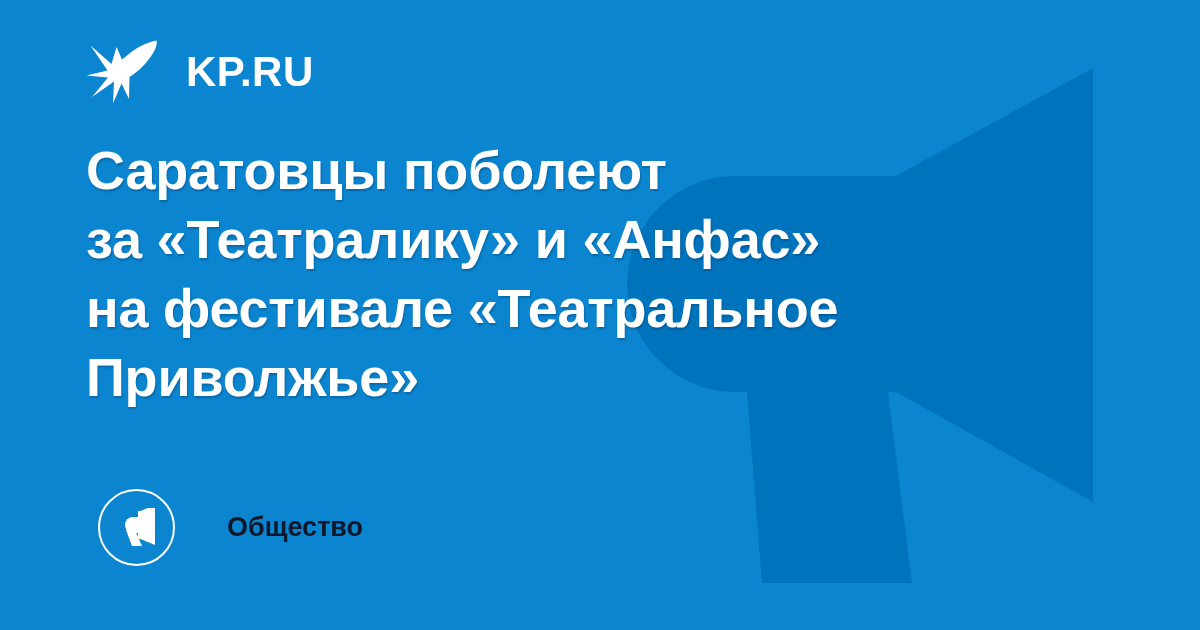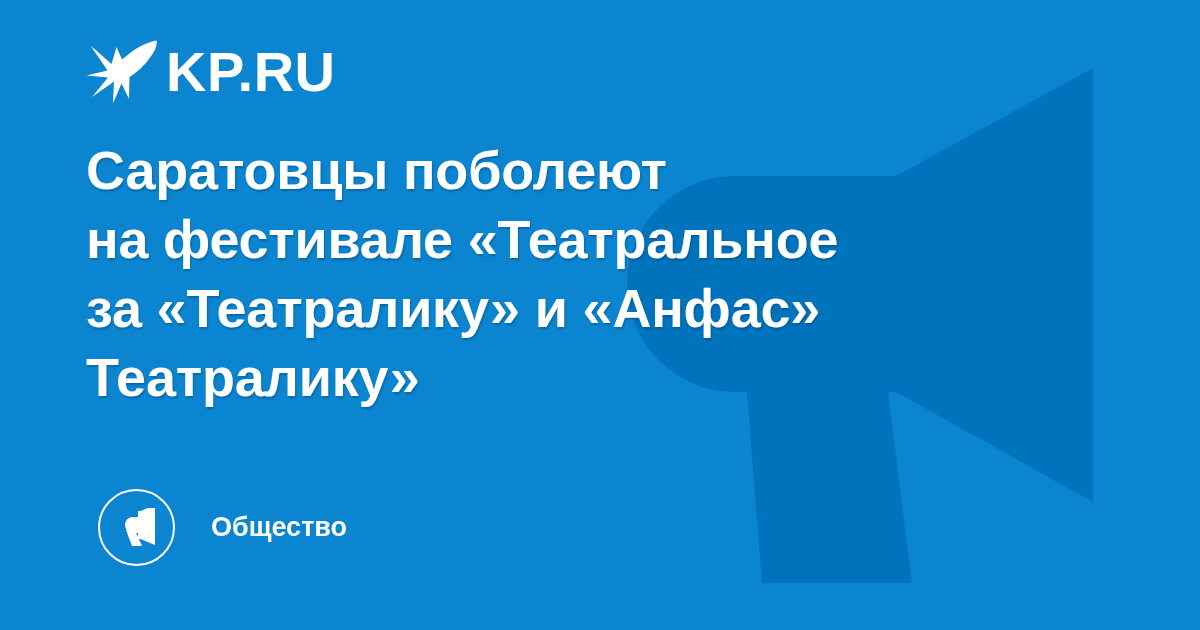--- a/index.html
+++ b/index.html
@@ -39,23 +39,23 @@
     align-items:center;
     height:80px;
   }
   .brand-mark {
     width:72px;
     height:78px;
     display:block;
     flex:0 0 auto;
   }
   .brand-name {
-    margin-left:8px;
+    margin-left:28px;
     color:#ffffff;
-    font-size:56px;
+    font-size:42px;
     font-weight:bold;
     letter-spacing:0.5px;
     line-height:1;
     white-space:nowrap;
     font-family:"Liberation Sans", sans-serif;
   }
 
   
   .headline {
     position:absolute;
@@ -86,22 +86,22 @@
     height:77px;
     border-radius:50%;
     border:2px solid #ffffff;
     display:flex;
     align-items:center;
     justify-content:center;
     flex:0 0 auto;
   }
   .rubric-circle svg { display:block; }
   .rubric-label {
-    margin-left:36px;
-    color:#ffffff;
+    margin-left:52px;
+    color:#0f172a;
     font-size:27px;
     font-weight:bold;
     line-height:1;
     white-space:nowrap;
     font-family:"Liberation Sans", sans-serif;
   }
 </style>
 </head>
 <body>
 
@@ -124,23 +124,23 @@
         <path d="M70.5 7.5 C62 9 52 13.5 43.5 20.5 L36 26.5 L30.5 14 L25.5 31 L4.5 12.5
                  L21.5 37.5 L0.5 42.5 L22 44.5 L6 64 L28 48.5 L27 70.5 L35.5 50.5
                  L43 66 L43.5 44 C52.5 38.5 61 30 66.5 21 C69.5 16.5 71.5 11.5 70.5 7.5 Z"></path>
       </g>
     </svg>
     <span class="brand-name">KP.RU</span>
   </div>
 
   <h1 class="headline">
     <span class="ln">Саратовцы поболеют</span>
+    <span class="ln">за «Театралику» и «Анфас»</span>
     <span class="ln">на фестивале «Театральное</span>
-    <span class="ln">за «Театралику» и «Анфас»</span>
-    <span class="ln">Театралику»</span>
+    <span class="ln">Приволжье»</span>
   </h1>
 
   <div class="rubric">
     <span class="rubric-circle">
       <svg width="44" height="40" viewBox="0 0 44 40" aria-hidden="true">
         <g fill="#ffffff">
 
           <path d="M23 3 L40 3 L40 31 L23 31 Z"></path>
           <path d="M23 4 L23 30 L40 37 L40 -3 Z"></path>
 

